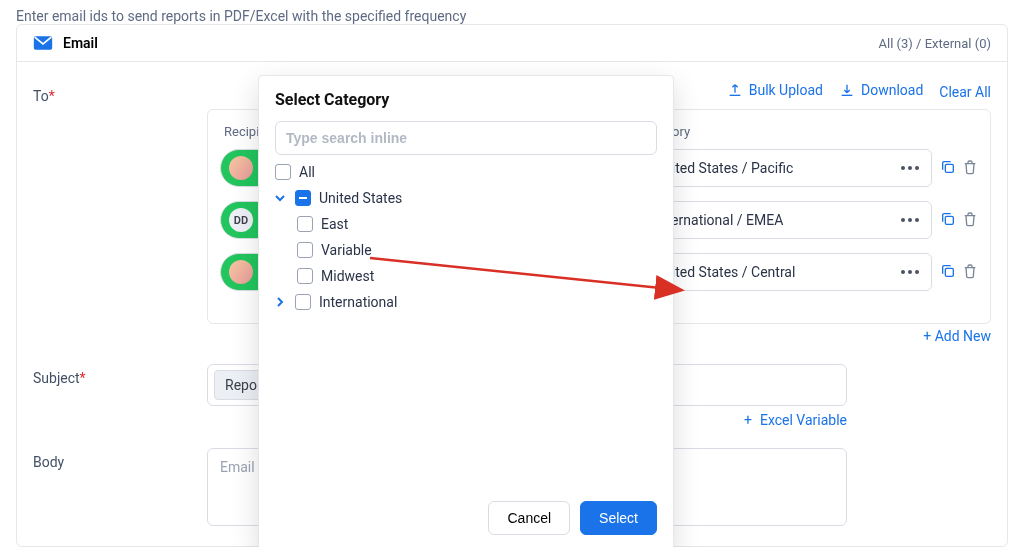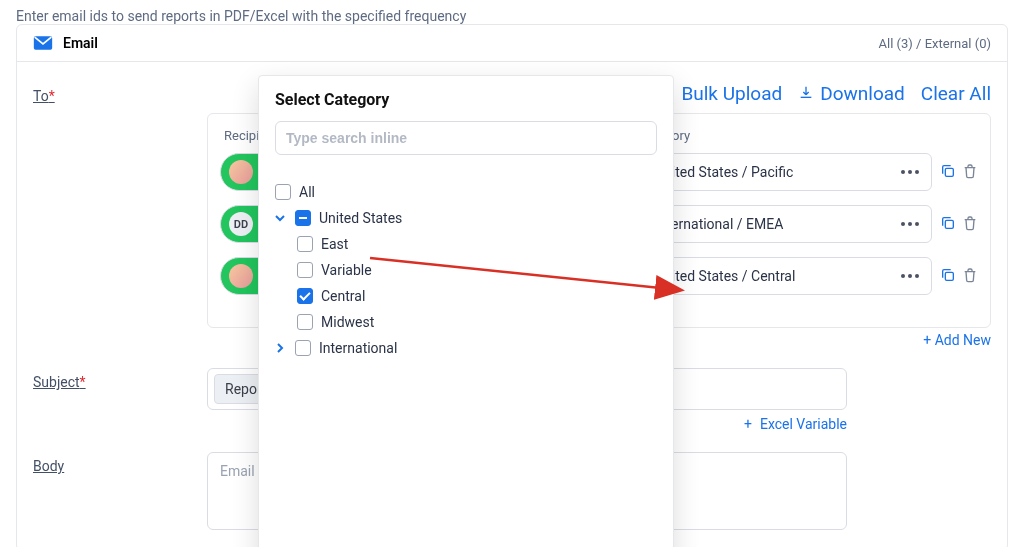--- a/index.html
+++ b/index.html
@@ -7,26 +7,26 @@
   .page { padding: 8px 16px 0 16px; position: relative; }
   .desc { color: #5e6b82; font-size: 14px; margin-bottom: 0; }
   .panel { border: 1px solid #e5e7eb; border-radius: 6px; }
   .panel-header { display: flex; align-items: center; justify-content: space-between; padding: 10px 16px; border-bottom: 1px solid #e5e7eb; }
   .panel-header-left { display: flex; align-items: center; gap: 10px; font-weight: 600; color: #000; }
   .panel-header-right { color: #5e6b82; font-size: 13px; }
   .email-icon svg { display: block; }
 
   .panel-body { padding: 0 16px 20px 16px; }
   .form-row { display: flex; align-items: flex-start; padding-top: 20px; }
-  .form-label-col { width: 174px; flex: 0 0 174px; color: #425066; font-size: 14px; padding-top: 6px; text-decoration: underline; }
+  .form-label-col { width: 174px; flex: 0 0 174px; color: #425066; font-size: 14px; padding-top: 6px; }
   .req { color: #de2b35; }
   .form-content-col { flex: 1; min-width: 0; }
 
   .toolbar { display: flex; justify-content: flex-end; gap: 16px; align-items: center; margin-bottom: 8px; }
-  .tool-link { color: #1a73e8; display: inline-flex; align-items: center; gap: 6px; font-size: 19px; cursor: pointer; }
+  .tool-link { color: #1a73e8; display: inline-flex; gap: 6px; font-size: 14px; cursor: pointer; }
   .tool-link svg { width: 16px; height: 16px; }
 
   .recipients-panel { border: 1px solid #e5e7eb; border-radius: 6px; padding: 8px 12px 18px 12px; }
   .recipients-header { display: grid; grid-template-columns: 1fr 290px 46px; gap: 0; color: #5e6b82; font-size: 13px; padding: 6px 4px 10px 4px; }
   .recipients-row { display: grid; grid-template-columns: 1fr 290px 46px; gap: 0; align-items: center; margin-bottom: 14px; }
   .chip { display: inline-flex; align-items: center; gap: 20px; border: 1px solid #d9dde3; border-radius: 22px; padding: 6px 14px 6px 8px; background: #22c55e; font-size: 14px; }
   .avatar-img { width: 24px; height: 24px; border-radius: 50%; background: linear-gradient(135deg,#f6c89f,#e89c9c); display: inline-block; }
   .avatar-dd { width: 24px; height: 24px; border-radius: 50%; background: #eceff3; color: #3a3f4a; font-size: 11px; font-weight: 600; display: inline-flex; align-items: center; justify-content: center; }
   .cat-select { border: 1px solid #d9dde3; border-radius: 6px; padding: 10px 12px; display: flex; align-items: center; justify-content: space-between; background: #fff; cursor: pointer; }
   .cat-text { color: #2a3347; font-size: 14px; }
@@ -44,21 +44,21 @@
   .insert-var-row { width: 640px; text-align: right; margin-top: 6px; }
   .insert-var { color: #1a73e8; display: inline-flex; align-items: center; gap: 8px; cursor: pointer; font-size: 14px; }
 
   .body-area { border: 1px solid #d9dde3; border-radius: 6px; width: 640px; height: 78px; padding: 10px 12px; color: #9aa3b2; font-size: 14px; }
 
   
   .modal { position: absolute; left: 258px; top: 75px; width: 416px; background: #fff; border: 1px solid #e5e7eb; border-radius: 4px; box-shadow: 0 10px 28px rgba(0,0,0,0.14); padding: 14px 16px 16px 16px; z-index: 30; }
   .modal-title { font-weight: 700; font-size: 16px; color: #111; margin-bottom: 12px; }
   .search-input { width: 100%; border: 1px solid #d9dde3; border-radius: 6px; padding: 8px 10px; font-size: 14px; color: #333; font-weight: bold; }
   .search-input::placeholder { color: #b3b9c4; }
-  .tree { margin-top: 24px; font-size: 14px; color: #2a3347; }
+  .tree { margin-top: 4px; font-size: 14px; color: #2a3347; }
   .tree-row { display: flex; align-items: center; gap: 8px; padding: 5px 0; }
   .tree-caret { width: 12px; color: #1a73e8; display: inline-flex; }
   .tree-caret.closed svg { transform: rotate(-90deg); }
   .tree-children { padding-left: 22px; }
   .cb { width: 16px; height: 16px; border: 1px solid #9aa3b2; border-radius: 3px; display: inline-flex; align-items: center; justify-content: center; background: #fff; flex: 0 0 16px; }
   .cb.checked { background: #1a73e8; border-color: #1a73e8; }
   .cb.checked::after { content: ""; width: 4px; height: 8px; border: solid #fff; border-width: 0 2px 2px 0; transform: rotate(45deg); margin-top: -2px; }
   .cb.indet { background: #1a73e8; border-color: #1a73e8; }
   .cb.indet::after { content: ""; width: 8px; height: 2px; background: #fff; }
   .modal-actions { display: flex; justify-content: flex-end; gap: 10px; margin-top: 186px; }
@@ -256,24 +256,20 @@
       <div class="tree-children">
         <div class="tree-row">
           <span class="cb"></span>
           <span>East</span>
         </div>
         <div class="tree-row">
           <span class="cb"></span>
           <span>Variable</span>
         </div>
         <div class="tree-row">
-          <span class="cb checked"></span>
-          <span>Central</span>
-        </div>
-        <div class="tree-row">
           <span class="cb"></span>
           <span>Midwest</span>
         </div>
       </div>
       <div class="tree-row">
         <span class="tree-caret closed">
             <svg width="10" height="10" viewBox="0 0 10 10">
               <path d="M1 3 L5 7 L9 3" stroke="#1a73e8" stroke-width="2" fill="none"></path>
             </svg>
           </span>

